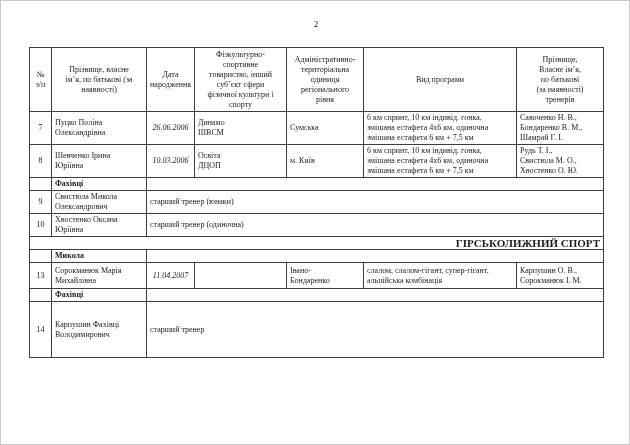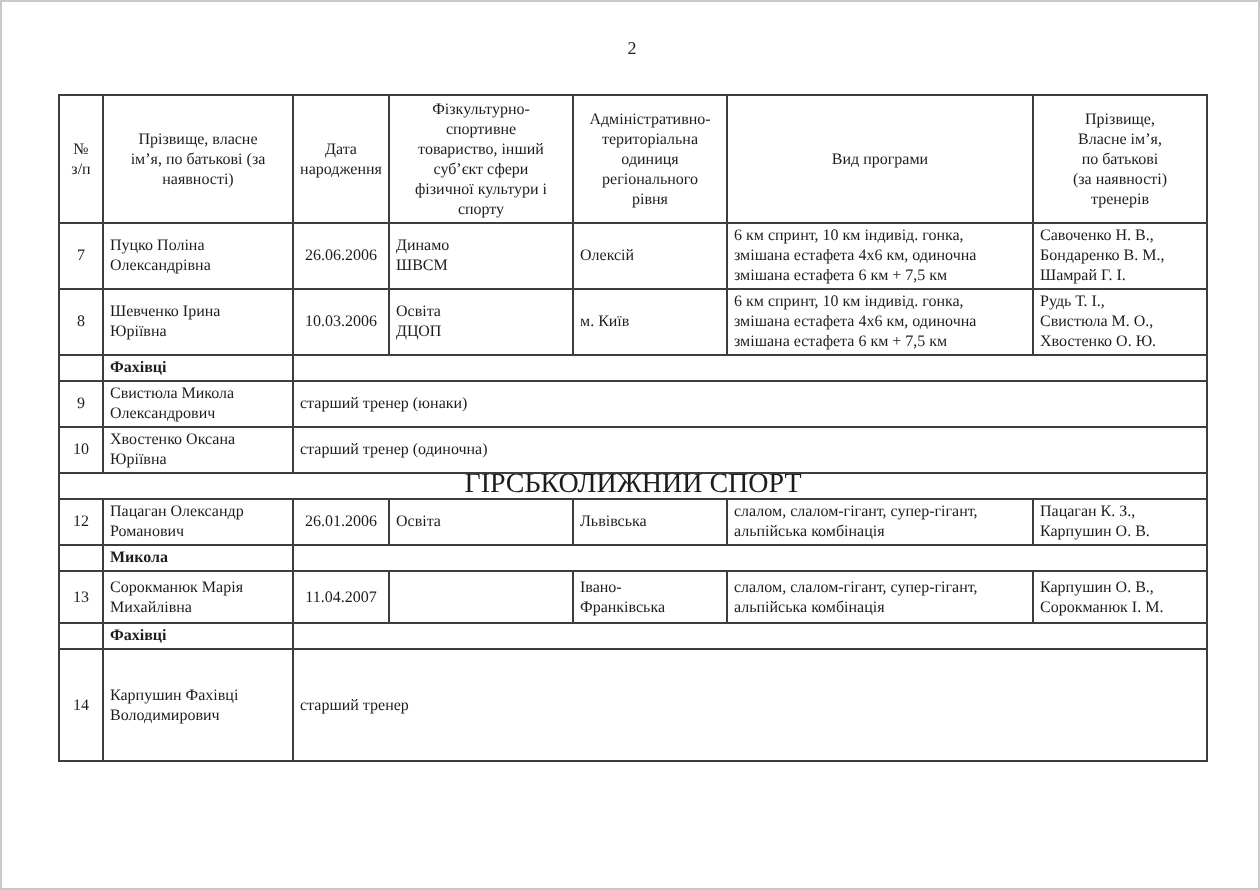--- a/index.html
+++ b/index.html
@@ -43,30 +43,30 @@
     white-space: pre-line;
     overflow: hidden;
     color: #1c1c1c;
   }
   tr.header-row td {
     height: 64px;
     text-align: center;
     padding: 1px 2px;
   }
   td.c-num { text-align: center; padding: 1px 1px; }
-  td.c-dob { text-align: center; }
+  td.c-dob { text-align: center; font-style: italic; }
   tr.row-a td { height: 33px; }
   tr.row-label td { height: 11px; margin-left: 44px; }
   tr.row-label td.label-cell { font-weight: bold; }
   tr.row-spec td { height: 22px; }
   tr.row-section td {
     height: 11px;
-    text-align: center;
-    font-weight: normal;
-    font-size: 14px;
+    text-align: right;
+    font-weight: bold;
+    font-size: 11px;
   }
   tr.row-12 td { height: 21px; }
   tr.row-girls td { height: 12px; }
   tr.row-13 td { height: 26px; }
   tr.row-spec2 td { height: 12px; }
   tr.row-14 td { height: 56px; }
 </style>
 </head>
 <body>
 
@@ -113,21 +113,21 @@
 тренерів</td>
       </tr>
 
       <tr class="row-a">
         <td class="c-num">7</td>
         <td>Пуцко Поліна
 Олександрівна</td>
         <td class="c-dob">26.06.2006</td>
         <td>Динамо
 ШВСМ</td>
-        <td>Олексій</td>
+        <td>Сумська</td>
         <td>6 км спринт, 10 км індивід. гонка,
 змішана естафета 4х6 км, одиночна
 змішана естафета 6 км + 7,5 км</td>
         <td>Савоченко Н. В.,
 Бондаренко В. М.,
 Шамрай Г. І.</td>
       </tr>
 
       <tr class="row-a">
         <td class="c-num">8</td>
@@ -164,47 +164,35 @@
 Юріївна</td>
         <td colspan="5">старший тренер (одиночна)</td>
       </tr>
 
 
       <tr class="row-section">
         <td colspan="7">ГІРСЬКОЛИЖНИЙ СПОРТ</td>
       </tr>
 
 
-      <tr class="row-12">
-        <td class="c-num">12</td>
-        <td>Пацаган Олександр
-Романович</td>
-        <td class="c-dob">26.01.2006</td>
-        <td>Освіта</td>
-        <td>Львівська</td>
-        <td>слалом, слалом-гігант, супер-гігант,
-альпійська комбінація</td>
-        <td>Пацаган К. З.,
-Карпушин О. В.</td>
-      </tr>
 
       <tr class="row-girls row-label">
         <td class="c-num"></td>
         <td class="label-cell">Микола</td>
         <td colspan="5"></td>
       </tr>
 
       <tr class="row-13">
         <td class="c-num">13</td>
         <td>Сорокманюк Марія
 Михайлівна</td>
         <td class="c-dob">11.04.2007</td>
         <td></td>
         <td>Івано-
-Франківська</td>
+Бондаренко</td>
         <td>слалом, слалом-гігант, супер-гігант,
 альпійська комбінація</td>
         <td>Карпушин О. В.,
 Сорокманюк І. М.</td>
       </tr>
 
       <tr class="row-spec2 row-label">
         <td class="c-num"></td>
         <td class="label-cell">Фахівці</td>
         <td colspan="5"></td>

